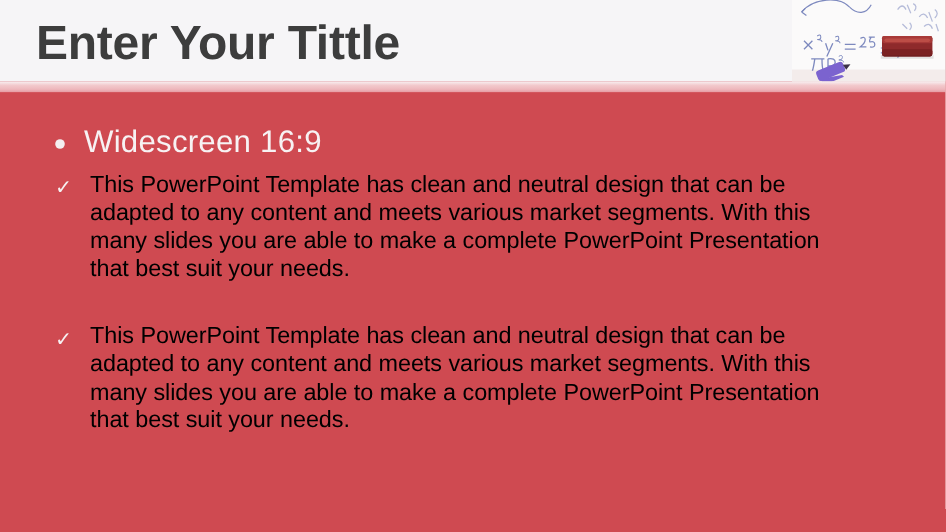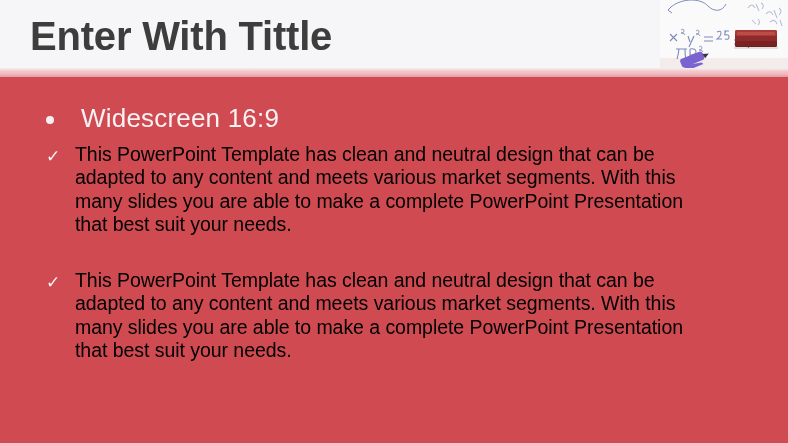--- a/index.html
+++ b/index.html
@@ -77,21 +77,21 @@
     background: #cf4a51;
   }
 
   .bullet-row {
     position: absolute;
     display: flex;
     align-items: flex-start;
   }
 
   
-  .row-heading { left: 46px; top: 25px; gap: 11px; }
+  .row-heading { left: 46px; top: 25px; }
   .dot-marker {
     width: 8px;
     height: 8px;
     border-radius: 50%;
     background: #f4eff0;
     margin-top: 14px;
     margin-right: 16px;
     flex: 0 0 auto;
   }
   .heading-text {
@@ -123,21 +123,21 @@
     color: #000000;
     letter-spacing: -0.05px;
   }
 </style>
 </head>
 <body>
 
 <div id="slide">
 
   <div class="header">
-    <div class="header-title">Enter With Tittle</div>
+    <div class="header-title">Enter Your Tittle</div>
   </div>
 
   <div class="photo">
     <svg width="128" height="68" viewBox="0 0 128 68">
 
       <rect x="0" y="0" width="128" height="68" fill="#fbfafa"></rect>
       <rect x="0" y="58" width="128" height="10" fill="#f0e6e4" opacity="0.7"></rect>
 
       <g stroke="#4d5ea8" fill="none" stroke-width="1.05" opacity="0.72">
 

